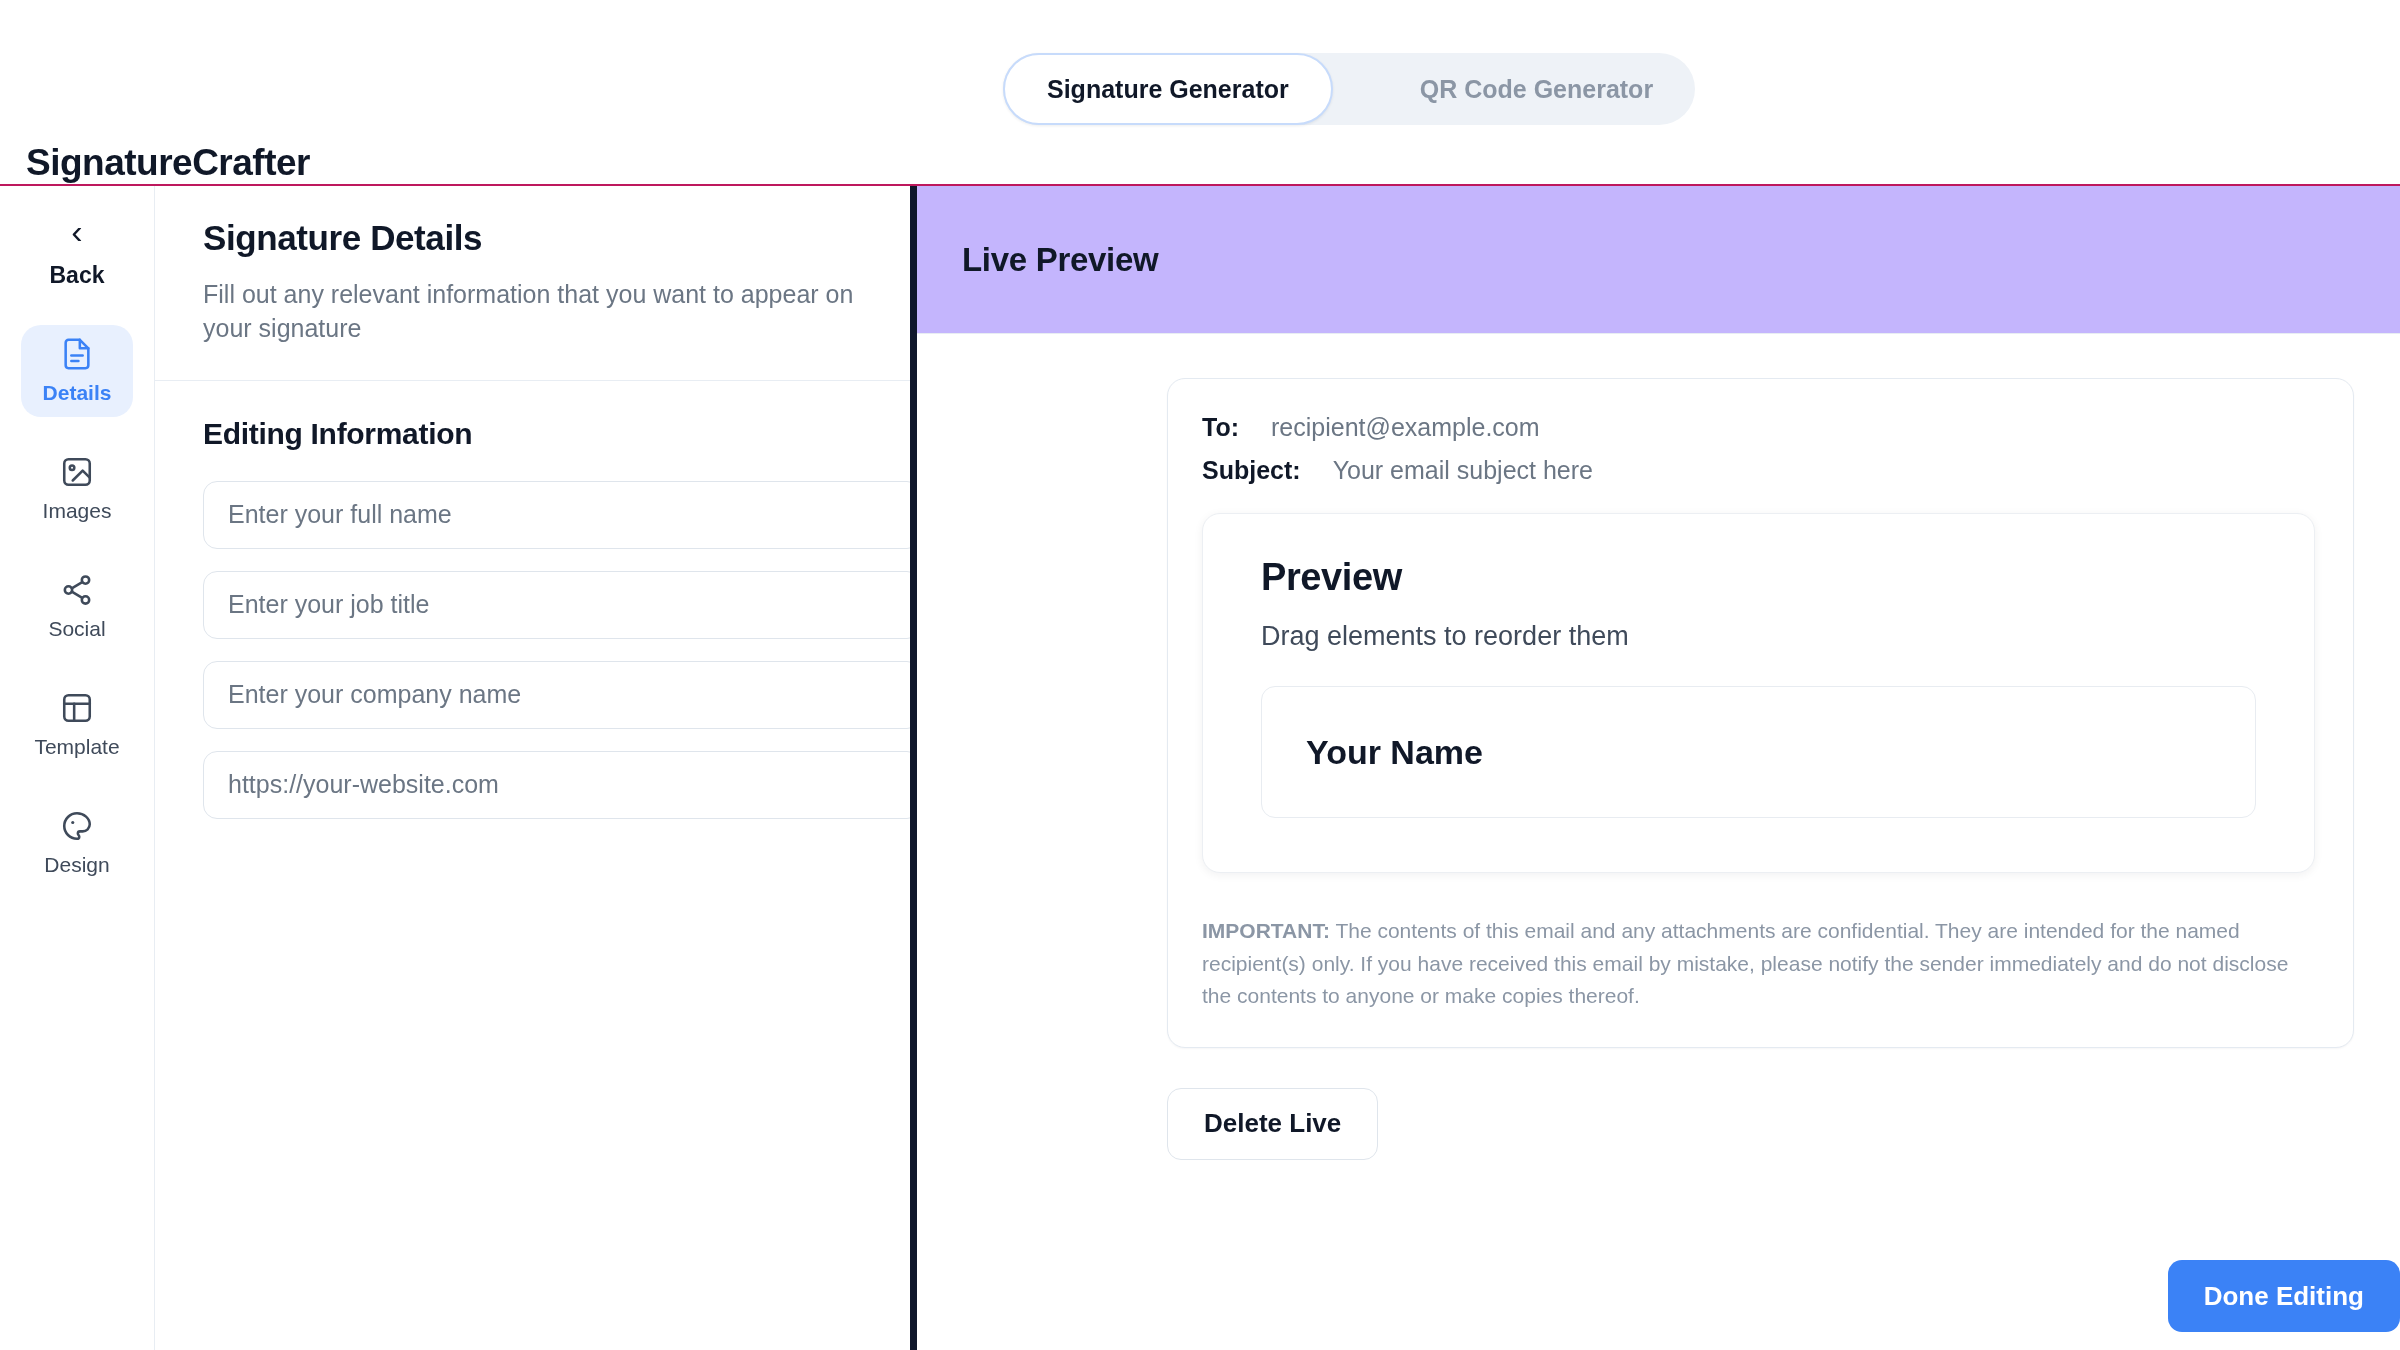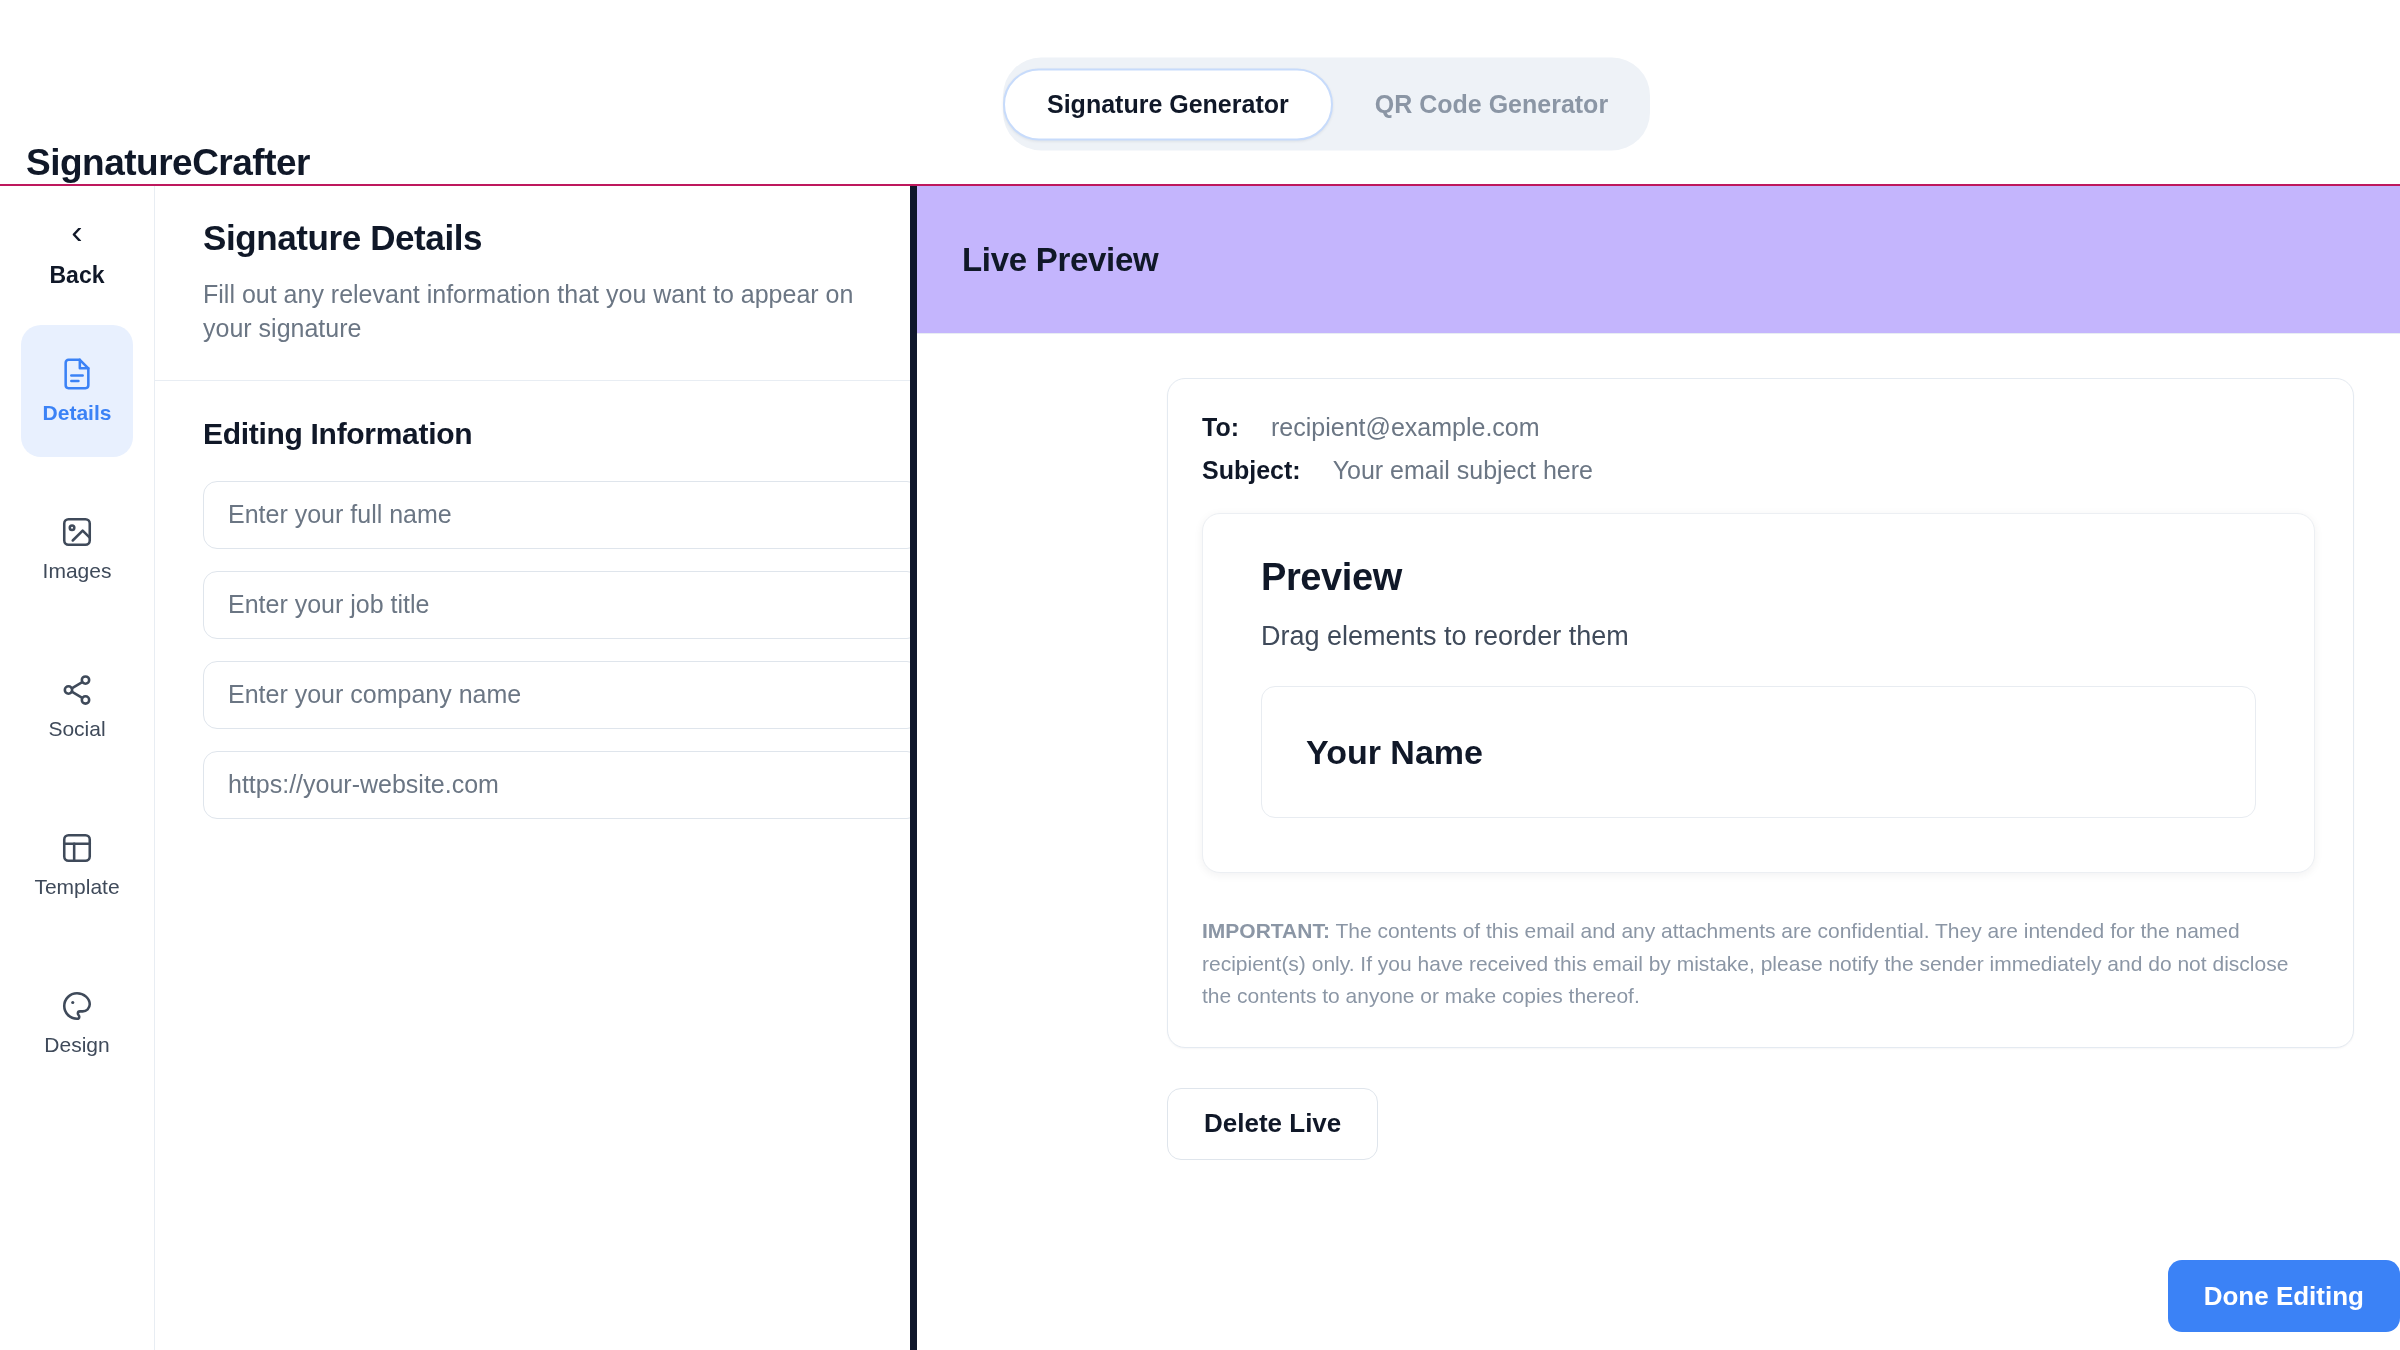--- a/index.html
+++ b/index.html
@@ -24,28 +24,29 @@
   .brand {
     font-size: 37px;
     font-weight: 700;
     color: #101828;
     margin-left: 26px;
     letter-spacing: -0.5px;
   }
   .mode-switch {
     position: absolute;
     left: 1003px;
-    top: 104px;
+    top: 89px;
     transform: translateY(-50%);
     display: flex;
     align-items: center;
     background: #eef2f7;
     border-radius: 38px;
-    height: 93px;
+    height: 72px;
     padding: 0;
+    gap: 45px;
   }
   .mode-btn {
     height: 72px;
     display: flex;
     align-items: center;
     padding: 0 42px;
     font-size: 25px;
     font-weight: 700;
     color: #8b96a5;
     border-radius: 38px;
@@ -76,21 +77,21 @@
     flex-direction: column;
     align-items: center;
   }
   .rail-back {
     display: flex; flex-direction: column; align-items: center;
     cursor: pointer; margin-bottom: 36px;
   }
   .rail-back .chev { font-size: 34px; color: #101828; line-height: 1; margin-bottom: 14px; }
   .rail-back .lbl { font-size: 23px; font-weight: 700; color: #101828; }
   .rail-item {
-    width: 112px; height: 132px;
+    width: 112px; height: 92px;
     border-radius: 20px;
     display: flex; flex-direction: column;
     align-items: center; justify-content: center;
     cursor: pointer; margin-bottom: 26px;
     gap: 10px;
   }
   .rail-item.active { background: #e8f0fe; }
   .rail-item .icon { width: 34px; height: 34px; display: block; color: #3f4a5a; }
   .rail-item.active .icon { color: #3b82f6; }
   .rail-item .lbl { font-size: 21px; color: #3f4a5a; font-weight: 500; }

